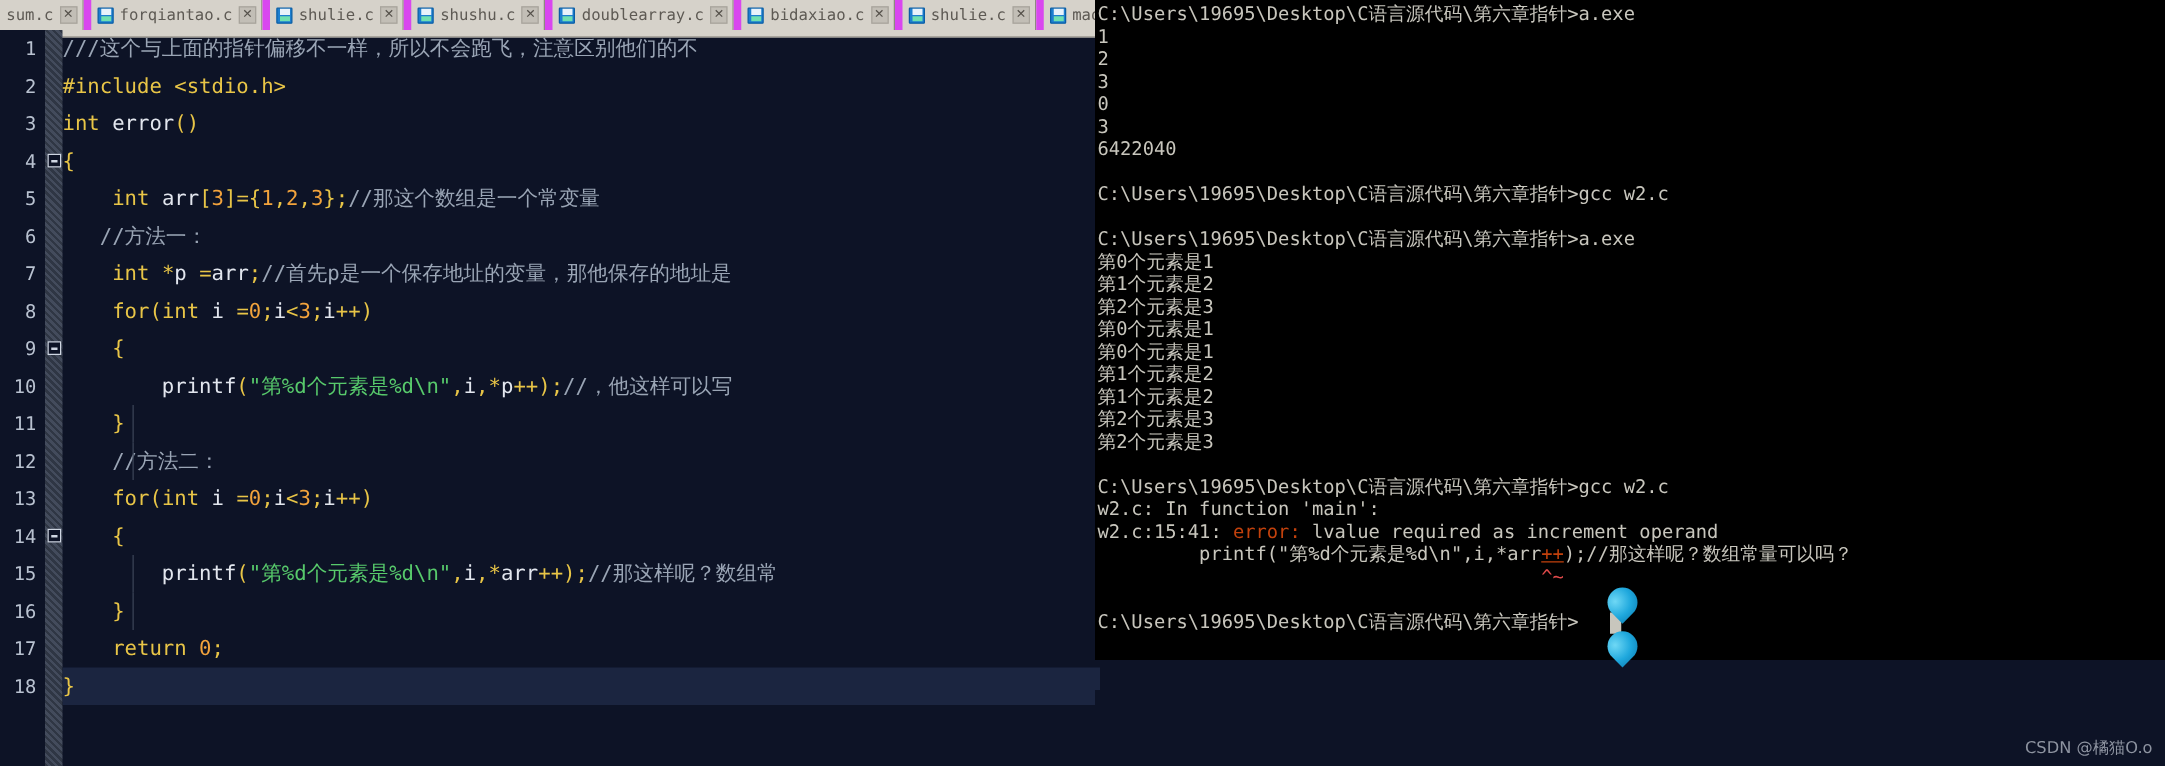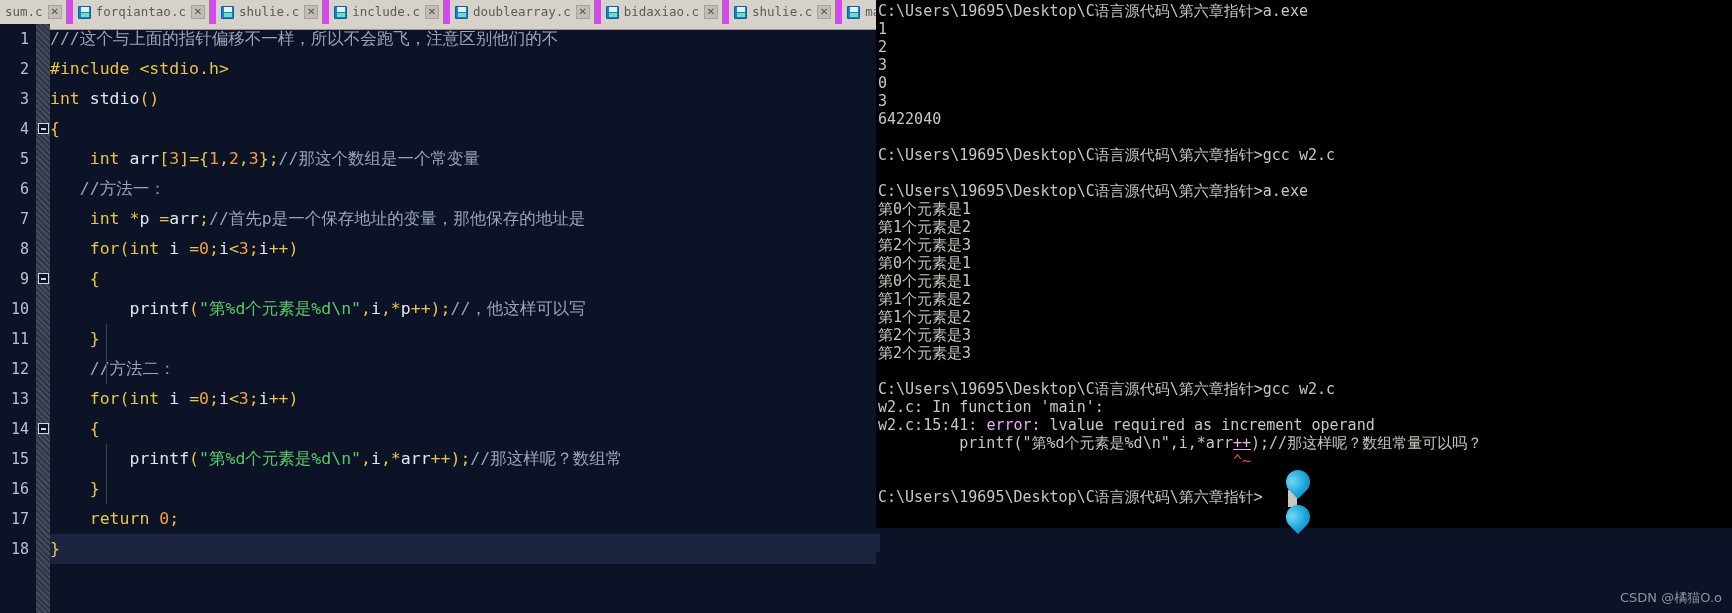--- a/index.html
+++ b/index.html
@@ -123,21 +123,21 @@
     overflow:hidden;
     padding:2px 0 0 2px;
   }
   .tl {
     height:18px; line-height:18px;
     font-size:15px;
     color:#c8c6bd;
     white-space:pre;
     font-family:"DejaVu Sans Mono", monospace;
   }
-  .err { color:#f0abfc; }
+  .err { color:#c2410c; }
   .caret { color:#e04a4a; }
   #cursor {
     position:absolute; left:1288px; top:490px;
     width:9px; height:17px; background:#c8c6bd;
   }
 
   
   #desktop {
     position:absolute; left:876px; top:552px; width:856px; height:61px;
     background:#0d1326;
@@ -180,21 +180,21 @@
           <span class="tab-label">forqiantao.c</span>
           <span class="tab-close">✕</span>
         </div>
         <div class="tab">
           <span class="tab-icon"></span>
           <span class="tab-label">shulie.c</span>
           <span class="tab-close">✕</span>
         </div>
         <div class="tab">
           <span class="tab-icon"></span>
-          <span class="tab-label">include.c</span>
+          <span class="tab-label">shushu.c</span>
           <span class="tab-close">✕</span>
         </div>
         <div class="tab">
           <span class="tab-icon"></span>
           <span class="tab-label">doublearray.c</span>
           <span class="tab-close">✕</span>
         </div>
         <div class="tab">
           <span class="tab-icon"></span>
           <span class="tab-label">bidaxiao.c</span>
@@ -233,21 +233,21 @@
       </div>
     <div id="foldbar">
         <div class="foldmark" style="top: 99px;"></div>
         <div class="foldmark" style="top: 249px;"></div>
         <div class="foldmark" style="top: 399px;"></div>
       </div>
 
     <div id="code">
         <div class="cl"><span class="cmt">///这个与上面的指针偏移不一样，所以不会跑飞，注意区别他们的不</span></div>
         <div class="cl"><span class="pp">#include &lt;stdio.h&gt;</span></div>
-        <div class="cl"><span class="kw">int</span> <span class="fn">stdio</span><span class="pun">(</span><span class="pun">)</span></div>
+        <div class="cl"><span class="kw">int</span> <span class="fn">error</span><span class="pun">(</span><span class="pun">)</span></div>
         <div class="cl"><span class="pun">{</span></div>
         <div class="cl">    <span class="kw">int</span> <span class="fn">arr</span><span class="pun">[</span><span class="num">3</span><span class="pun">]</span><span class="pun">=</span><span class="pun">{</span><span class="num">1</span><span class="pun">,</span><span class="num">2</span><span class="pun">,</span><span class="num">3</span><span class="pun">}</span><span class="pun">;</span><span class="cmt">//那这个数组是一个常变量</span></div>
         <div class="cl"><span class="cmt">   //方法一：</span></div>
         <div class="cl">    <span class="kw">int</span> <span class="pun">*</span><span class="fn">p</span> <span class="pun">=</span><span class="fn">arr</span><span class="pun">;</span><span class="cmt">//首先p是一个保存地址的变量，那他保存的地址是</span></div>
         <div class="cl">    <span class="kw">for</span><span class="pun">(</span><span class="kw">int</span> <span class="fn">i</span> <span class="pun">=</span><span class="num">0</span><span class="pun">;</span><span class="fn">i</span><span class="pun">&lt;</span><span class="num">3</span><span class="pun">;</span><span class="fn">i</span><span class="pun">+</span><span class="pun">+</span><span class="pun">)</span></div>
         <div class="cl">    <span class="pun">{</span></div>
         <div class="cl">        <span class="fn">printf</span><span class="pun">(</span><span class="str">"第%d个元素是%d\n"</span><span class="pun">,</span><span class="fn">i</span><span class="pun">,</span><span class="pun">*</span><span class="fn">p</span><span class="pun">+</span><span class="pun">+</span><span class="pun">)</span><span class="pun">;</span><span class="cmt">//，他这样可以写</span></div>
         <div class="cl">    <span class="pun">}</span></div>
         <div class="cl"><span class="cmt">    //方法二：</span></div>
         <div class="cl">    <span class="kw">for</span><span class="pun">(</span><span class="kw">int</span> <span class="fn">i</span> <span class="pun">=</span><span class="num">0</span><span class="pun">;</span><span class="fn">i</span><span class="pun">&lt;</span><span class="num">3</span><span class="pun">;</span><span class="fn">i</span><span class="pun">+</span><span class="pun">+</span><span class="pun">)</span></div>

